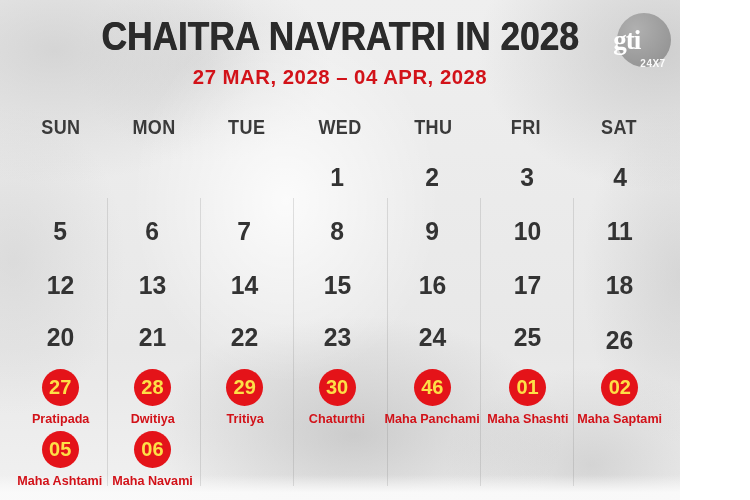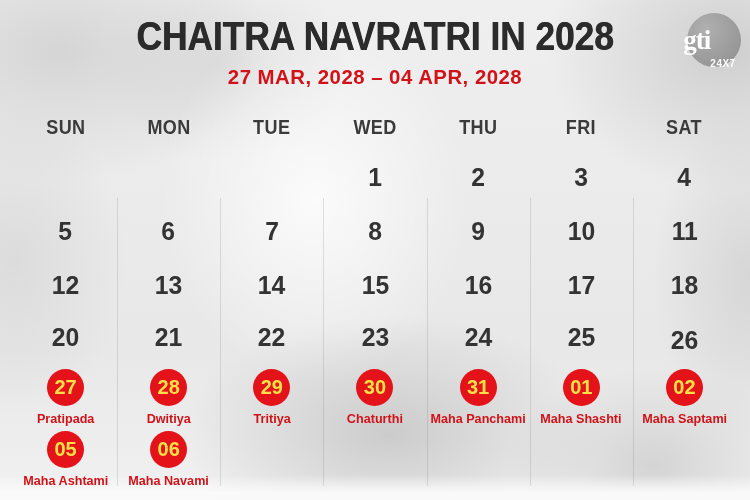--- a/index.html
+++ b/index.html
@@ -1,17 +1,17 @@
 <!DOCTYPE html>
 <html style="--circle-red: #e41319; --text-red: #d21219; --title-color: #2b2b2b; --number-color: #333333;"><head>
 <meta charset="utf-8">
 <style>
   html,body{margin:0;padding:0;}
   body{width:750px;height:500px;overflow:hidden;font-family:"Liberation Sans",sans-serif;}
-  .page{position:relative;width:750px;height:500px;overflow:hidden;
+  .page{position:relative;width:680px;height:500px;overflow:hidden;
         background:#ececec;
         box-shadow:inset 0 0 22px 10px rgba(255,255,255,.85);}
   .bg{position:absolute;inset:0;
       background:
         linear-gradient(0deg, rgba(250,250,250,.95) 1.5%, rgba(250,250,250,0) 5%),
         radial-gradient(ellipse 220px 260px at 42% 40%, rgba(255,255,255,.8), rgba(255,255,255,0) 70%),
         radial-gradient(ellipse 300px 190px at 8% 10%, rgba(188,188,188,.5), rgba(188,188,188,0) 70%),
         radial-gradient(ellipse 260px 200px at 97% 10%, rgba(175,175,175,.5), rgba(175,175,175,0) 70%),
         radial-gradient(ellipse 180px 140px at 30% 13%, rgba(205,205,205,.45), rgba(205,205,205,0) 70%),
         radial-gradient(ellipse 140px 240px at 100% 55%, rgba(185,185,185,.4), rgba(185,185,185,0) 70%),
@@ -179,21 +179,21 @@
         </div>
         <div class="cell top">
           <div class="circle">29</div>
           <div class="fest">Tritiya</div>
         </div>
         <div class="cell top">
           <div class="circle">30</div>
           <div class="fest">Chaturthi</div>
         </div>
         <div class="cell top">
-          <div class="circle">31</div>
+          <div class="circle">46</div>
           <div class="fest">Maha Panchami</div>
         </div>
         <div class="cell top">
           <div class="circle">01</div>
           <div class="fest">Maha Shashti</div>
         </div>
         <div class="cell top">
           <div class="circle">02</div>
           <div class="fest">Maha Saptami</div>
         </div>

